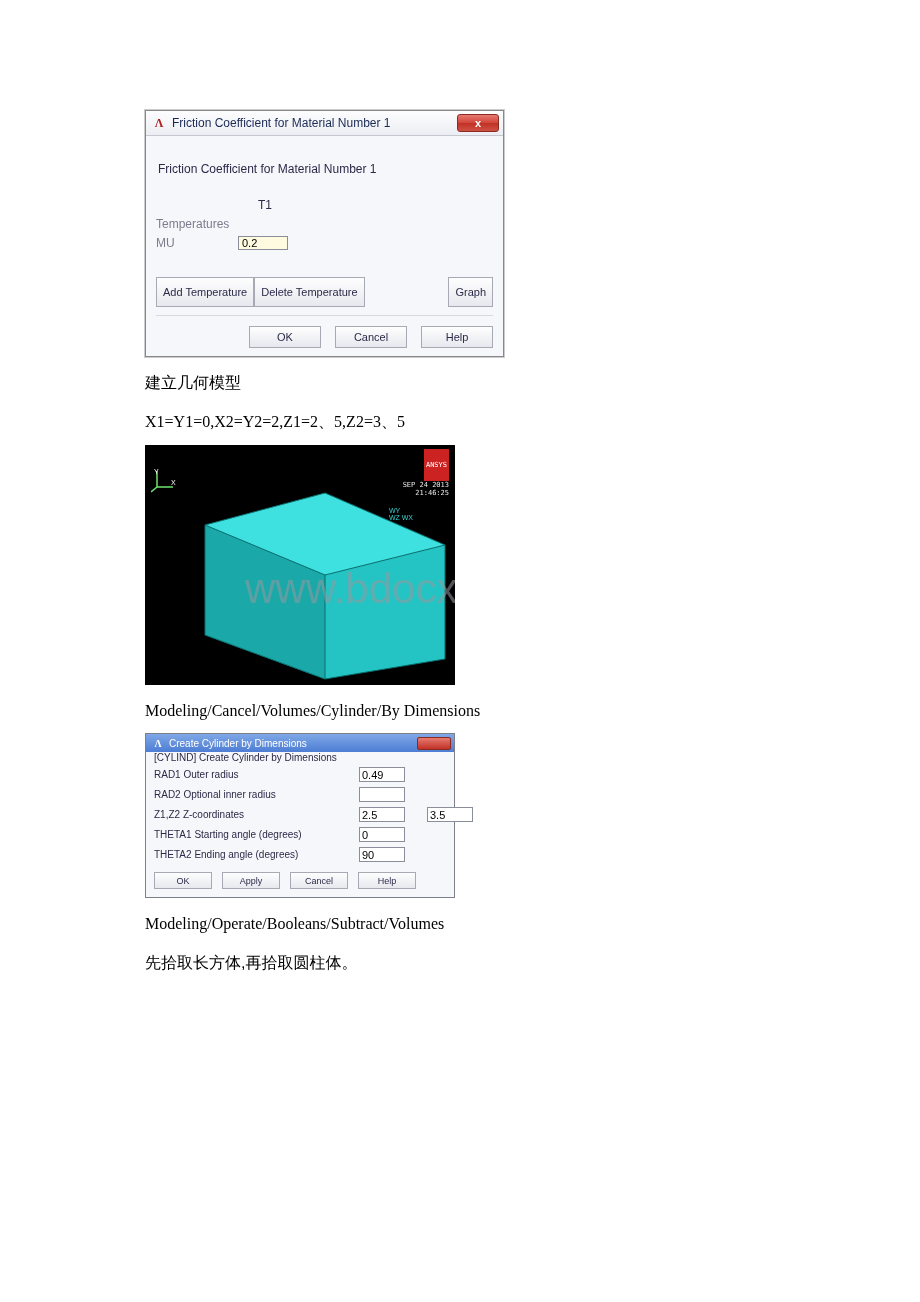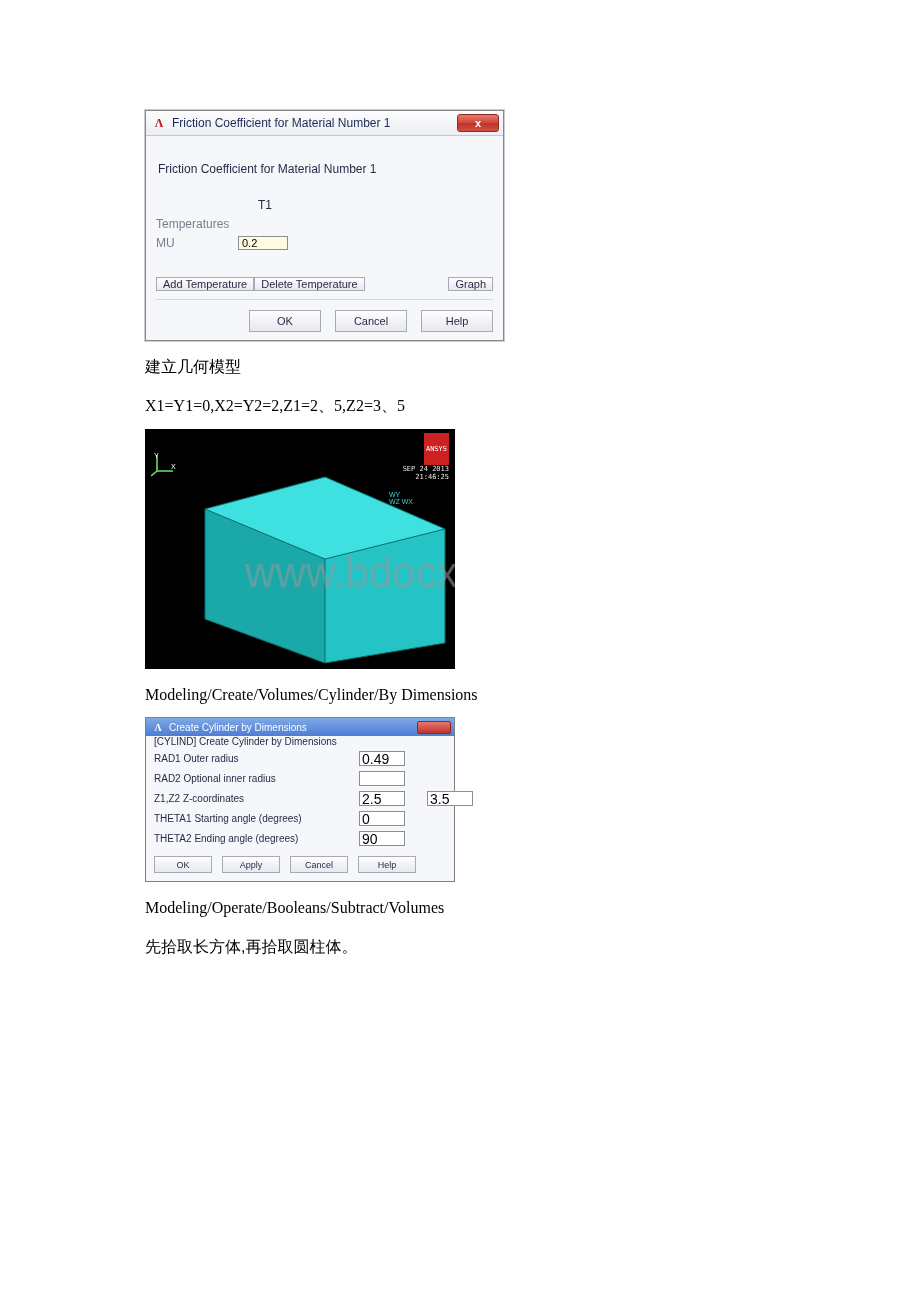--- a/index.html
+++ b/index.html
@@ -70,21 +70,21 @@
     width: 50px; height: 14px;
     border: 1px solid #8a8d9a;
     background: #fffbe0;
     font-size: 11px;
     padding: 0 3px;
   }
   .dlg1-btns1 {
     display: flex; gap: 0px; margin-bottom: 8px;
   }
   .small-btn {
-    height: 14px;
+    height: 30px;
     border: 1px solid #a7a9b4;
     background: linear-gradient(#fefefe,#e7e8ee);
     font-size: 11px;
     padding: 0 6px;
     display:inline-flex; align-items:center; justify-content:center;
     color:#2a2a48;
   }
   .dlg1-btns2 {
     display:flex; justify-content:flex-end; gap:14px;
     border-top:1px solid #d7d9e0;
@@ -171,21 +171,21 @@
     grid-template-columns: 185px 48px 48px;
     gap:20px;
     align-items:center;
     margin-bottom:5px;
   }
   .dlg2-row .lbl { white-space:nowrap; }
   .dlg2-input {
     height:15px; width:46px;
     border:1px solid #8a8d9a;
     background:#fff;
-    font-size:14px; padding:0 2px;
+    font-size:11px; padding:0 2px;
   }
   .dlg2-btns {
     display:flex; gap:10px; margin-top:6px;
     padding-top:4px;
   }
   .dlg2-btn {
     height:17px; min-width:58px;
     border:1px solid #a7a9b4;
     background: linear-gradient(#fefefe,#e7e8ee);
     font-size:9px;
@@ -260,21 +260,21 @@
       <line x1="180" y1="130" x2="60" y2="80" stroke="#0b6d6d" stroke-width="1"></line>
       <line x1="60" y1="80" x2="60" y2="190" stroke="#0b6d6d" stroke-width="1"></line>
       <line x1="180" y1="130" x2="180" y2="234" stroke="#0b6d6d" stroke-width="1"></line>
       <line x1="300" y1="100" x2="300" y2="214" stroke="#0b6d6d" stroke-width="1"></line>
       <line x1="60" y1="190" x2="180" y2="234" stroke="#0b6d6d" stroke-width="1"></line>
       <line x1="180" y1="234" x2="300" y2="214" stroke="#0b6d6d" stroke-width="1"></line>
     </svg>
     <div class="watermark">www.bdocx.com</div>
   </div>
 
-  <div class="body-text menu-path">Modeling/Create/Volumes/Cylinder/By Dimensions</div>
+  <div class="body-text menu-path">Modeling/Cancel/Volumes/Cylinder/By Dimensions</div>
 
   <div class="dialog2">
     <div class="dlg2-titlebar">
       <span class="lambda-icon">Λ</span>
       <span class="title">Create Cylinder by Dimensions</span>
       <span class="dlg2-close"></span>
     </div>
     <div class="dlg2-body">
       <div style="margin-bottom:4px">[CYLIND]  Create Cylinder by Dimensions</div>
       <div class="dlg2-row">

